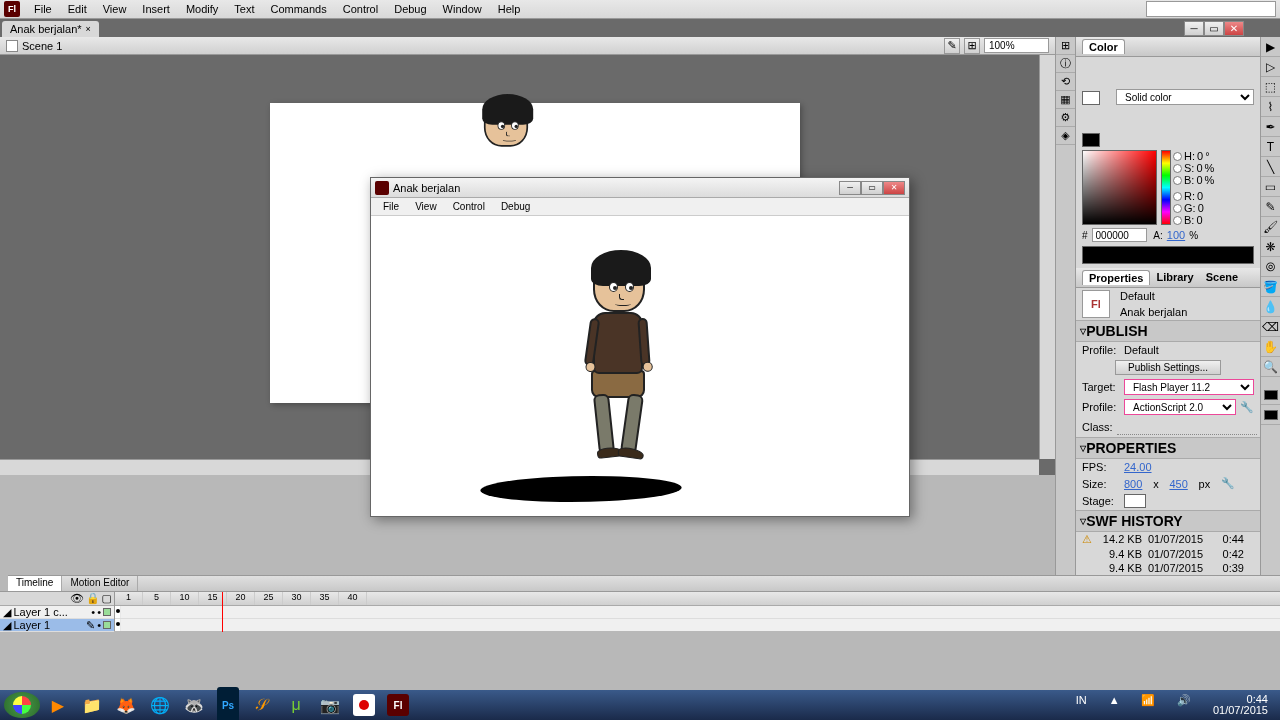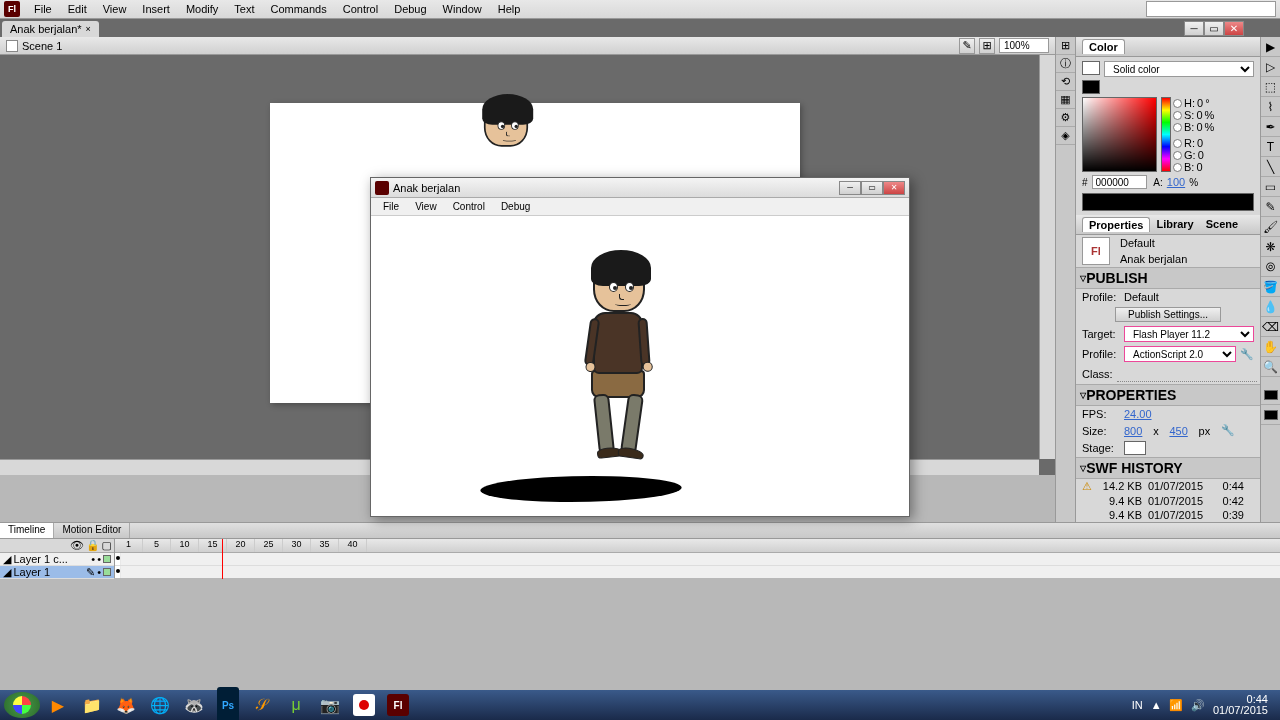--- a/index.html
+++ b/index.html
@@ -18,39 +18,39 @@
 
 
 .doc-tabs { background: #6a6a6a; height: 18px; display: flex; align-items: flex-end; }
 .doc-tab { background: #d8d8d8; padding: 2px 8px; font-size: 10px; border-radius: 3px 3px 0 0; margin-left: 2px; display: flex; align-items: center; gap: 4px; }
 .doc-tab .x { font-size: 9px; cursor: pointer; }
 
 
 .scene-bar { background: linear-gradient(#e8e8e8, #d0d0d0); height: 18px; display: flex; align-items: center; padding: 0 6px; border-bottom: 1px solid #999; }
 .scene-icon { width: 12px; height: 12px; background: #fff; border: 1px solid #888; margin-right: 4px; }
 .scene-right { margin-left: auto; display: flex; align-items: center; gap: 4px; }
-.zoom-box { width: 50px; height: 15px; background: #fff; border: 1px solid #999; padding: 0 4px; font-size: 10px; }
+.zoom-box { width: 65px; height: 15px; background: #fff; border: 1px solid #999; padding: 0 4px; font-size: 10px; }
 .tiny-btn { width: 16px; height: 16px; background: linear-gradient(#f0f0f0,#d0d0d0); border:1px solid #999; display:flex;align-items:center;justify-content:center; cursor:pointer; }
 
 
 .main { display: flex; height: 420px; }
 .stage-area { flex: 1; background: #6a6a6a; position: relative; overflow: hidden; }
 .canvas { position: absolute; left: 270px; top: 48px; width: 530px; height: 300px; background: #fff; box-shadow: 2px 2px 6px rgba(0,0,0,0.3); }
 .scroll-v { position:absolute; right:0; top:0; bottom:16px; width:16px; background:#d8d8d8; border-left:1px solid #999;}
 .scroll-h { position:absolute; left:0; right:16px; bottom:0; height:16px; background:#d8d8d8; border-top:1px solid #999;}
 
 .side-icons { width: 20px; background: #c8c8c8; border-left:1px solid #999; display:flex; flex-direction:column; }
 .side-icons .ic { height:18px; border-bottom:1px solid #aaa; display:flex;align-items:center;justify-content:center; font-size:11px; cursor:pointer; }
 
 .panels { width: 185px; background: #d8d8d8; border-left:1px solid #999; display:flex; flex-direction:column; overflow:hidden; font-size:10px; }
 .panel-tab { background: linear-gradient(#e8e8e8,#c8c8c8); padding: 2px 6px; font-weight: bold; font-size:10px; border-bottom:1px solid #999; display:flex; }
 .panel-tab span { padding:1px 6px; }
 .panel-tab span.active { background:#fff; border:1px solid #999; border-bottom:none; border-radius:3px 3px 0 0;}
 .panel-body { padding: 4px 6px; }
-.color-row { display:flex; align-items:flex-start; gap:4px; margin-bottom:3px;}
+.color-row { display:flex; align-items:flex-end; gap:16px; margin-bottom:3px;margin-top:28px;}
 .swatch-sm { width:18px; height:14px; border:1px solid #666;}
 .color-dd { flex:1; background:#fff; border:1px solid #999; padding:1px 4px; height:16px; font-size:10px;}
 .color-picker { width:75px; height:75px; background:linear-gradient(to right,#fff,#f00),linear-gradient(to top,#000,transparent); background-blend-mode:multiply; border:1px solid #666;}
 .hue-bar { width:10px; height:75px; background:linear-gradient(#f00,#ff0,#0f0,#0ff,#00f,#f0f,#f00); border:1px solid #666; margin-left:2px;}
 .color-vals { font-size:9px; line-height:12px;}
 .color-vals .rv { display:flex; align-items:center; gap:2px;}
 .color-vals input[type=radio]{width:9px;height:9px;}
 .hex-row { display:flex; align-items:center; gap:4px; margin-top:2px; font-size:10px;}
 .hex-in { width:55px; height:14px; border:1px solid #999; padding:0 3px; font-size:10px;}
 .black-strip { width:100%; height:18px; background:#000; border:1px solid #666; margin-top:4px;}
@@ -65,21 +65,21 @@
 .link-val { color:#3366cc; text-decoration:underline; cursor:pointer;}
 .hist-btns { display:flex; gap:4px; padding:4px 6px; justify-content:center;}
 .hist-row { display:flex; padding:1px 6px; font-size:10px; gap:6px;}
 .hist-row .sz{width:42px;text-align:right;} .hist-row .dt{width:60px;} .hist-row .tm{width:30px;text-align:right;}
 .warn-ic{width:12px;color:#c80;}
 
 .tools-right { width:20px; background:#c8c8c8; border-left:1px solid #999; display:flex; flex-direction:column;}
 .tools-right .tl{height:20px;border-bottom:1px solid #aaa;display:flex;align-items:center;justify-content:center;font-size:12px;cursor:pointer;}
 
 
-.timeline-tabs { background:linear-gradient(#e0e0e0,#c8c8c8); height:16px; display:flex; border-top:1px solid #999;}
+.timeline-tabs { background:linear-gradient(#e0e0e0,#c8c8c8); height:16px; display:flex; border-top:1px solid #999;margin-left:8px;}
 .timeline-tabs span{padding:1px 8px; font-size:10px; border-right:1px solid #aaa;}
 .timeline-tabs span.active{background:#fff;}
 .timeline { height:40px; background:#f0f0f0; display:flex; border-top:1px solid #999;}
 .layer-col{width:115px; border-right:1px solid #999;}
 .layer-head{height:14px; background:#d8d8d8; border-bottom:1px solid #aaa; display:flex; justify-content:flex-end; padding:0 2px; gap:2px; font-size:9px; align-items:center;}
 .layer-row{height:13px; display:flex; align-items:center; padding:0 3px; font-size:10px; border-bottom:1px solid #ddd; gap:2px;}
 .layer-row.sel{background:#9bbce8;}
 .lyr-sq{width:8px;height:8px;border:1px solid #666;}
 .frames-col{flex:1; overflow:hidden;}
 .ruler{height:14px; background:linear-gradient(#e8e8e8,#d0d0d0); display:flex; border-bottom:1px solid #aaa; position:relative;}
@@ -118,21 +118,21 @@
 .char-shorts{width:54px;height:28px;background:#8a6a42;border:2px solid #222;border-radius:4px 4px 8px 8px;margin:-4px auto 0;}
 .char-leg{display:inline-block;width:16px;height:60px;background:#7a7a6a;border:2px solid #222;border-radius:6px;margin:0 4px;position:relative;}
 .char-foot{position:absolute;bottom:-6px;left:-4px;width:26px;height:10px;background:#3a2a1a;border:1.5px solid #222;border-radius:40% 60% 4px 4px;}
 .char-shadow{position:absolute;width:200px;height:26px;background:#000;border-radius:50%;transform:skewX(-40deg);}
 
 
 .taskbar{position:absolute;bottom:0;left:0;right:0;height:30px;background:linear-gradient(#3a5a8a,#1a2a4a);display:flex;align-items:center;padding:0 4px;}
 .start-btn{width:36px;height:26px;background:radial-gradient(circle,#4a9a4a,#2a6a2a);border-radius:50%;display:flex;align-items:center;justify-content:center;cursor:pointer;}
 .start-orb{width:18px;height:18px;border-radius:50%;background:conic-gradient(#f44 0 90deg,#4f4 90deg 180deg,#44f 180deg 270deg,#ff4 270deg);}
 .task-ic{width:32px;height:26px;margin-left:2px;display:flex;align-items:center;justify-content:center;border-radius:2px;cursor:pointer;font-size:16px;}
-.tray{margin-left:auto;display:flex;align-items:center;gap:8px;color:#fff;font-size:10px;padding-right:8px;}
+.tray{margin-left:auto;display:flex;gap:22px;color:#fff;font-size:10px;padding-right:8px;}
 .tray-time{text-align:right;line-height:11px;}
 </style>
 </head>
 <body>
 
 <div class="top-bar">
   <div class="app-icon">Fl</div>
   <span class="menu-item">File</span>
   <span class="menu-item">Edit</span>
   <span class="menu-item">View</span>

